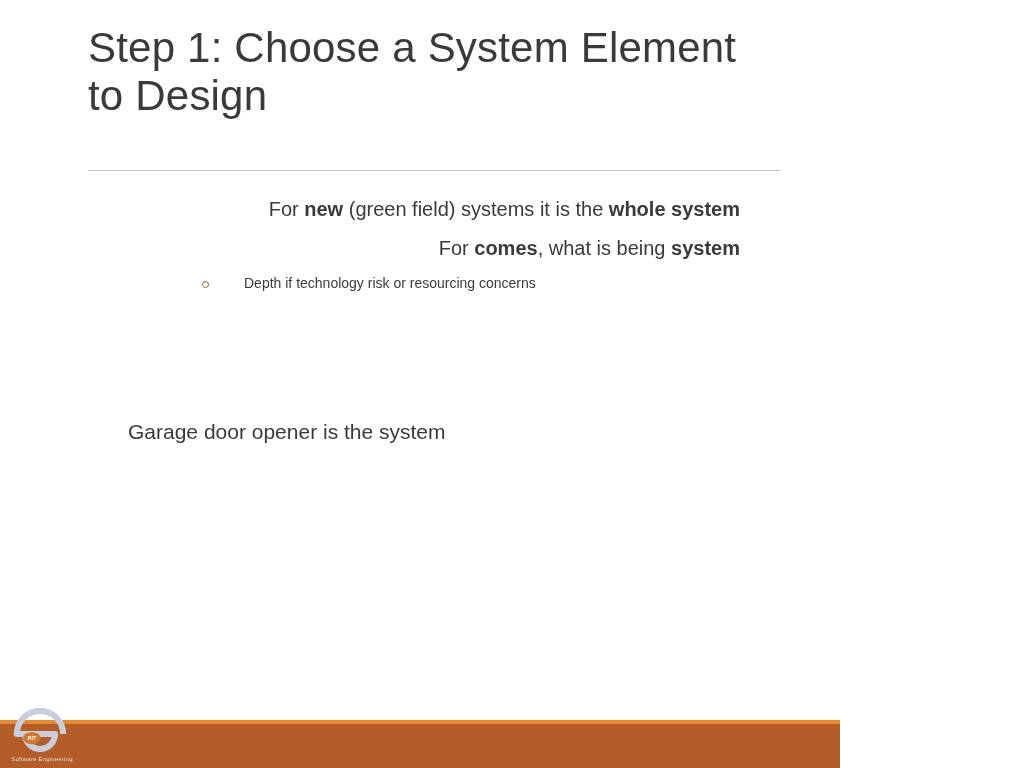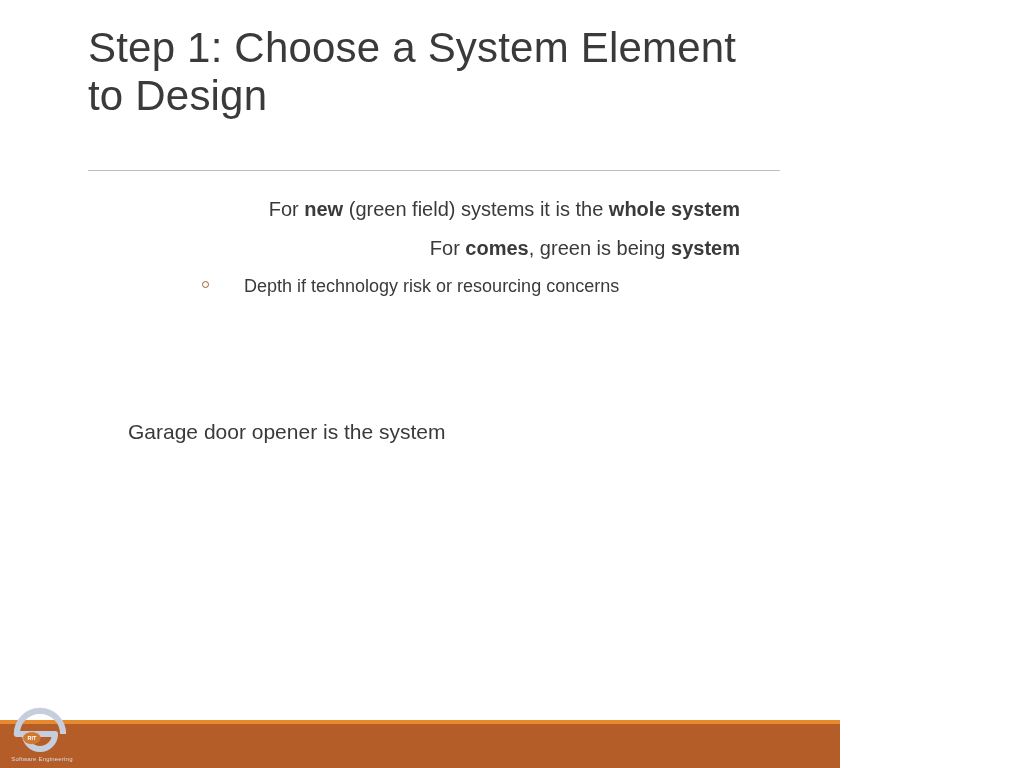--- a/index.html
+++ b/index.html
@@ -3,21 +3,21 @@
 <meta charset="utf-8">
 <style>
   * { margin: 0; padding: 0; box-sizing: border-box; }
   html, body { width: 1024px; height: 768px; font-family: "Segoe UI Light", "Segoe UI", "Helvetica Neue", Arial, sans-serif; background: #fff; color: #3f3f3f; overflow: hidden; }
   .slide { position: relative; width: 840px; height: 768px; }
   .title { position: absolute; top: 24px; left: 88px; right: 60px; font-size: 42px; font-weight: 300; line-height: 1.15; color: #3a3a3a; letter-spacing: 0.2px; }
   .rule { position: absolute; top: 170px; left: 88px; right: 60px; height: 0; border-top: 1px solid #bfbfbf; }
   .body { position: absolute; top: 196px; left: 170px; right: 100px; font-size: 20px; line-height: 1.35; color: #3a3a3a; font-weight: 400; }
   .body .item { margin-bottom: 12px; text-align: right; }
   .body b { font-weight: 700; }
-  .sub { position: relative; margin-top: 4px; margin-bottom: 12px; padding-left: 74px; font-size: 18px; color: #3a3a3a; }
+  .sub { position: relative; margin-top: 4px; margin-bottom: 12px; padding-left: 74px; font-size: 14px; color: #3a3a3a; }
   .sub .ring { position: absolute; left: 32px; top: 7px; width: 7px; height: 7px; border: 1.5px solid #a25d29; border-radius: 50%; }
   .closing { position: absolute; top: 420px; left: 128px; font-size: 21px; color: #3a3a3a; font-weight: 400; }
   .footer-band { position: absolute; left: 0; right: 0; top: 720px; height: 4px; background: #e78a2e; }
   .footer-band2 { position: absolute; left: 0; right: 0; top: 724px; height: 44px; background: #b45d28; }
   .logo { position: absolute; left: 6px; top: 700px; width: 68px; height: 68px; }
   .logo svg { width: 68px; height: 68px; display: block; }
   .logo-label { position: absolute; left: 6px; top: 756px; width: 72px; text-align: center; font-size: 6px; color: #d9dfe8; letter-spacing: 0.2px; }
 </style>
 </head>
 <body>
@@ -26,21 +26,21 @@
 
   <h1 class="title">Step 1: Choose a System Element to Design</h1>
 
   <div class="rule"></div>
 
   <div class="body">
     <div class="item">
       <span>For </span><b>new</b><span> (green field) systems it is the </span><b>whole system</b>
     </div>
     <div class="item">
-      <span>For </span><b>comes</b><span>, green is being </span><b>system</b>
+      <span>For </span><b>comes</b><span>, what is being </span><b>system</b>
     </div>
     <div class="sub">
       <span class="ring"></span>
       <span>Depth if technology risk or resourcing concerns</span>
     </div>
   </div>
 
   <div class="closing">Garage door opener is the system</div>
 
   <div class="footer-band"></div>

